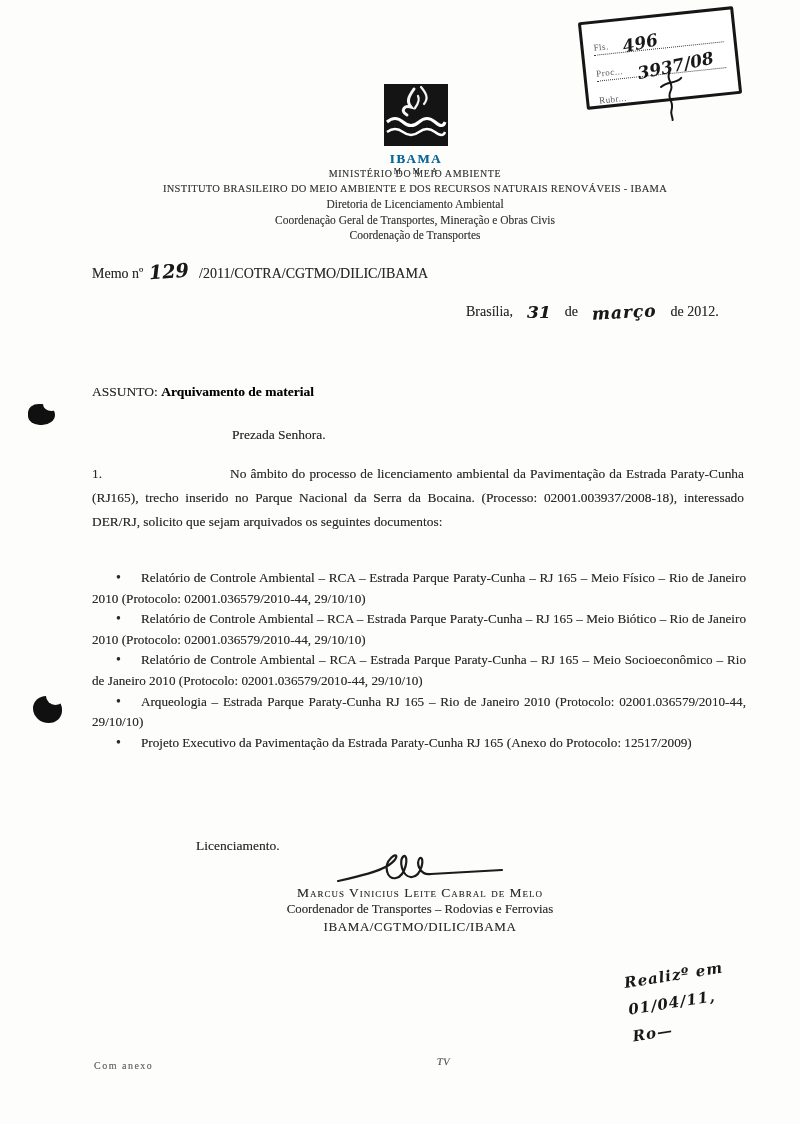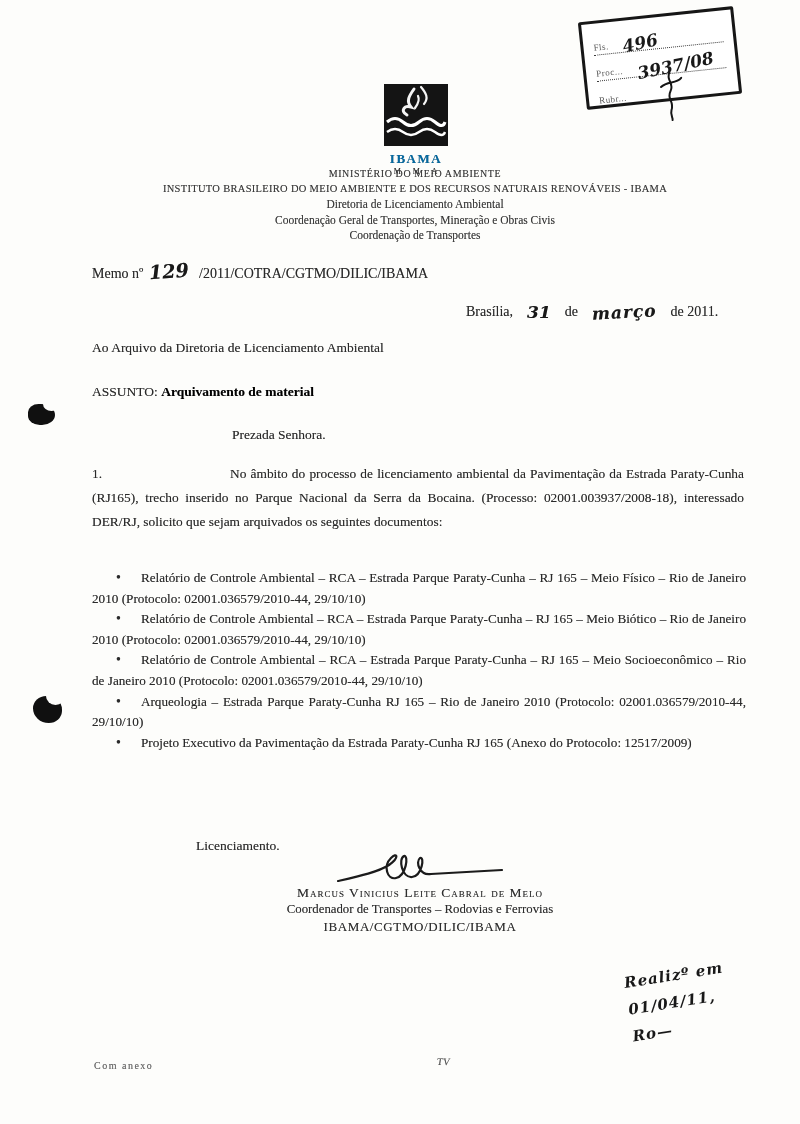--- a/index.html
+++ b/index.html
@@ -127,24 +127,23 @@
     <span>Memo nº</span>
     <span class="memo-number hand">129</span>
     <span>/2011/COTRA/CGTMO/DILIC/IBAMA</span>
   </div>
 
   <div class="date-line typed">
     <span>Brasília,</span>
     <span class="hand">31</span>
     <span>de</span>
     <span class="hand hand-month">março</span>
-    <span>de 2011.</span>
+    <span>de 2012.</span>
   </div>
 
-  <div class="recipient typed">Ao Arquivo da Diretoria de Licenciamento Ambiental</div>
   <div class="subject typed">
     <span>ASSUNTO:</span>
     <b>Arquivamento de material</b>
   </div>
   <div class="salutation typed">Prezada Senhora.</div>
 
   <div class="para typed">
     <span>1.</span><span class="pnum-gap"></span><span>No âmbito do processo de licenciamento ambiental da Pavimentação da Estrada Paraty-Cunha (RJ165), trecho inserido no Parque Nacional da Serra da Bocaina. (Processo: 02001.003937/2008-18), interessado DER/RJ, solicito que sejam arquivados os seguintes documentos:</span>
   </div>
 

